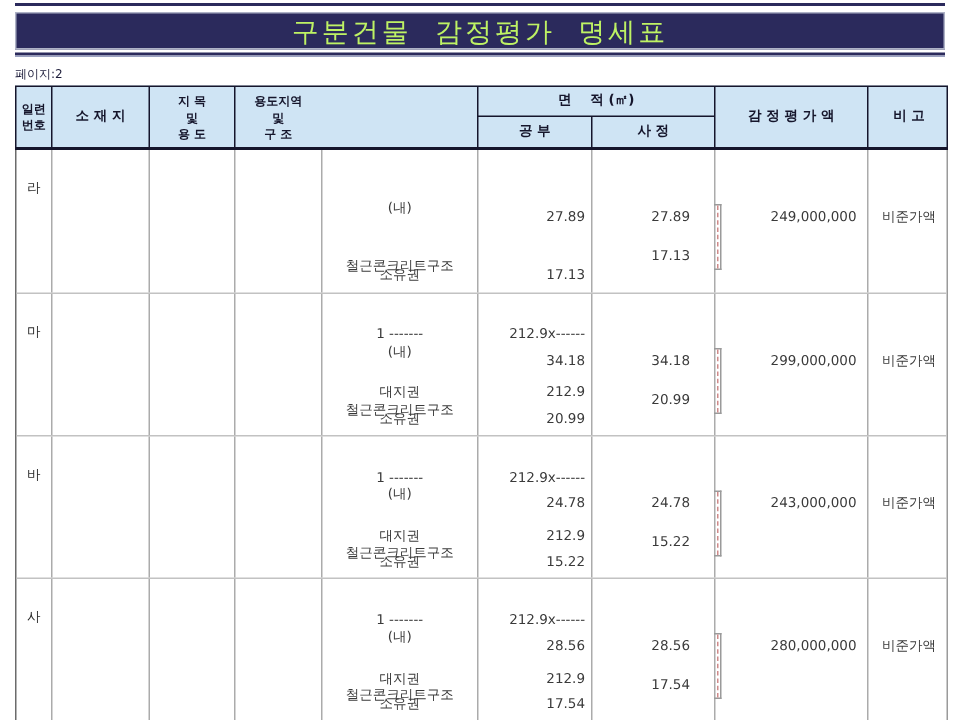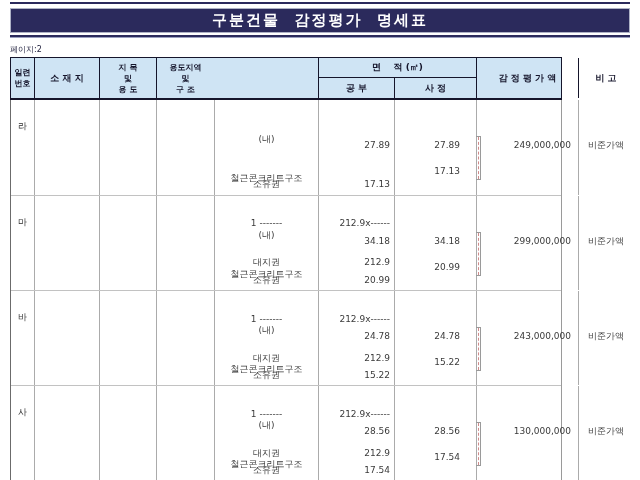--- a/index.html
+++ b/index.html
@@ -7,32 +7,32 @@
   body { font-family:"DejaVu Sans", sans-serif; }
   .page { position:relative; width:640px; height:480px; background:#ffffff; overflow:hidden; }
 
   .top-rule { margin:2px 10px 0 10px; height:2px; background:#2b2a5c; }
 
   .title-bar {
     margin:4px 10px 0 10px; height:25px; background:#2b2a5c;
     border:1px solid #aeb2c6; display:flex; align-items:center; justify-content:center;
   }
   .title-bar span {
-    color:#ffffff; font-size:15px; font-weight:bold; letter-spacing:2px; white-space:pre;
+    color:#bef264; font-size:18px; font-weight:normal; letter-spacing:2px; white-space:pre;
   }
   .double-rule { margin:2px 10px 0 10px; }
   .double-rule .dr1 { height:2px; background:#2b2a5c; }
   .double-rule .dr2 { height:1px; background:#9aa0c0; }
 
   .page-label {
     margin:6px 12px 0 10px; text-align:left; font-size:8px; color:#1c1c3a; height:10px;
     white-space:pre;
   }
 
-  .table { margin:3px 8px 0 10px; width:552px; }
+  .table { margin:3px 8px 0 10px; width:622px; }
 
   
   .thead {
     display:grid;
     grid-template-columns:23px 65px 57px 58px 104px 76px 82px 102px 55px;
     grid-template-rows:20px 20px;
     background:#cfe4f4;
     border:1px solid #15152b;
     border-bottom:2px solid #15152b;
     color:#15152b; font-weight:bold;
@@ -275,21 +275,21 @@
       </div>
     </div>
     <div class="bcell">
       <div class="blk l3 rgt pad16 nowrap">28.56</div>
       <div class="blk l6 rgt pad16 nowrap">17.54</div>
       <span class="bracket">
               <span class="bracket-inner"></span>
             </span>
     </div>
     <div class="bcell">
-      <div class="blk l3 rgt pad7 nowrap">130,000,000</div>
+      <div class="blk l3 rgt pad7 nowrap">280,000,000</div>
     </div>
     <div class="bcell">
       <div class="blk l3 ctr nowrap">비준가액</div>
     </div>
   </div>
 </div>
 
   </div>
 </div>
 

